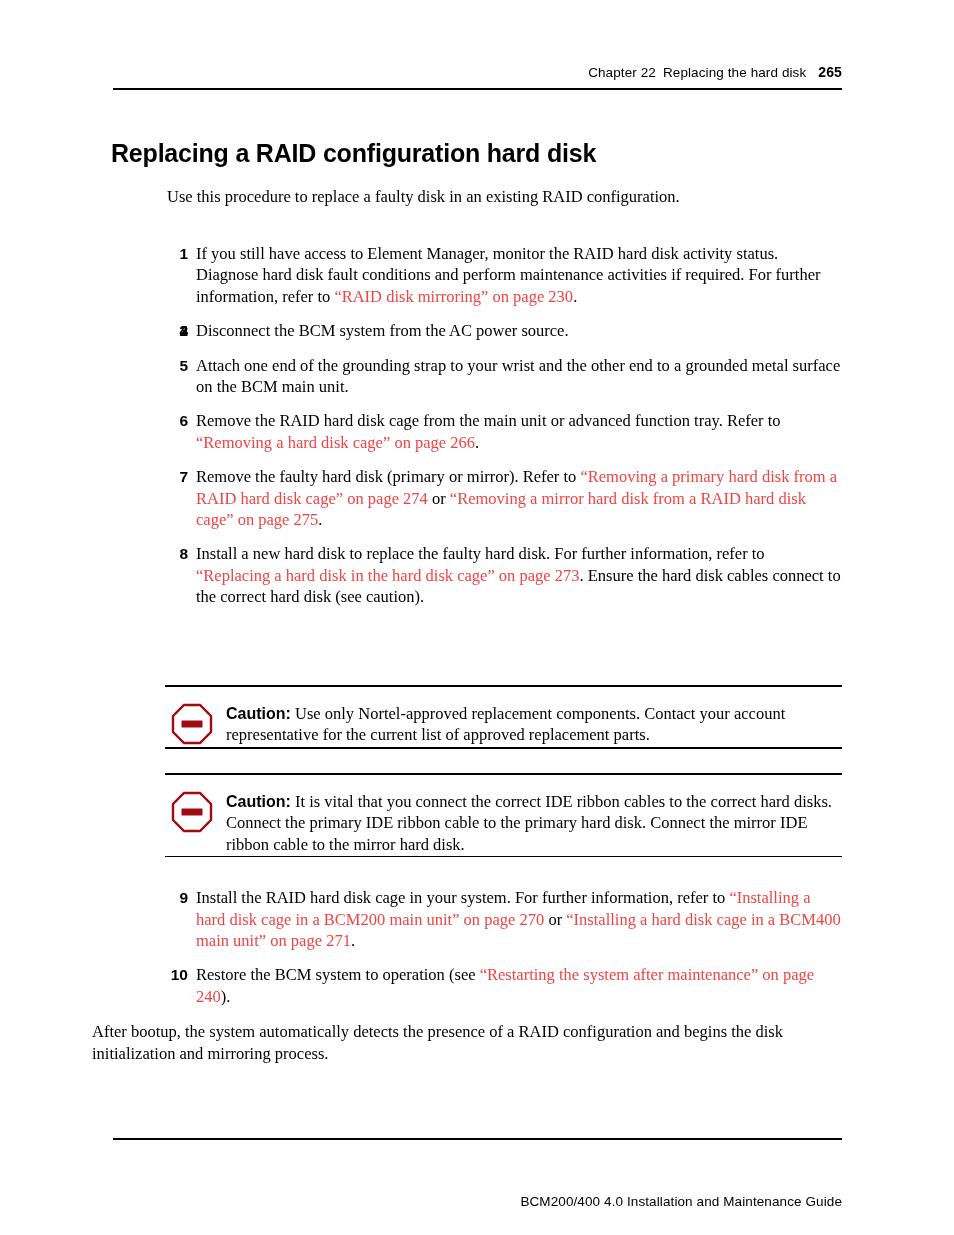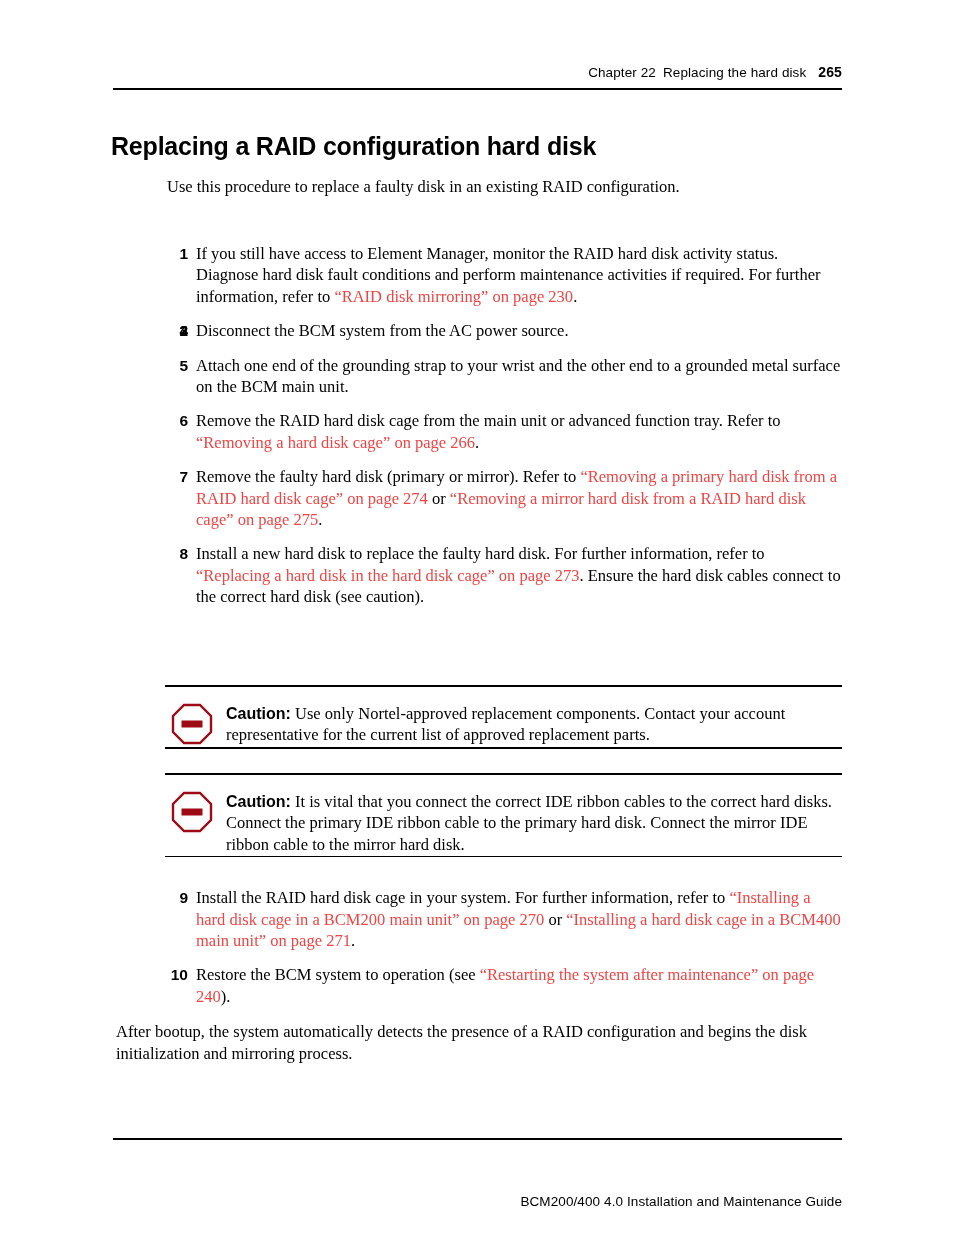--- a/index.html
+++ b/index.html
@@ -47,33 +47,33 @@
     top: 88px;
     width: 729px;
     height: 2px;
     background: #000000;
   }
 
   
   .doc-title {
     position: absolute;
     left: 111px;
-    top: 115px;
+    top: 122px;
     font-family: "Liberation Sans", "DejaVu Sans", sans-serif;
     font-weight: bold;
     font-size: 25px;
     letter-spacing: -0.2px;
     white-space: nowrap;
   }
 
   
   .intro {
     position: absolute;
     left: 167px;
-    top: 159px;
+    top: 169px;
     width: 680px;
     font-size: 16.5px;
     line-height: 21px;
   }
   .section-head {
     position: absolute;
     left: 166px;
     top: 203px;
     font-family: "Liberation Sans", "DejaVu Sans", sans-serif;
     font-weight: bold;
@@ -103,21 +103,21 @@
     top: 0;
     width: 188px;
     text-align: right;
     font-family: "Liberation Sans", "DejaVu Sans", sans-serif;
     font-weight: bold;
     font-size: 15.5px;
     line-height: 21.4px;
   }
   .step-sub {
     position: relative;
-    padding-left: 116px;
+    padding-left: 92px;
     padding-right: 112px;
     margin-top: 14px;
     margin-bottom: 13px;
     font-size: 16.5px;
     line-height: 21.4px;
   }
   a.xref, .xref {
     color: #ef4444;
     text-decoration: none;
   }

